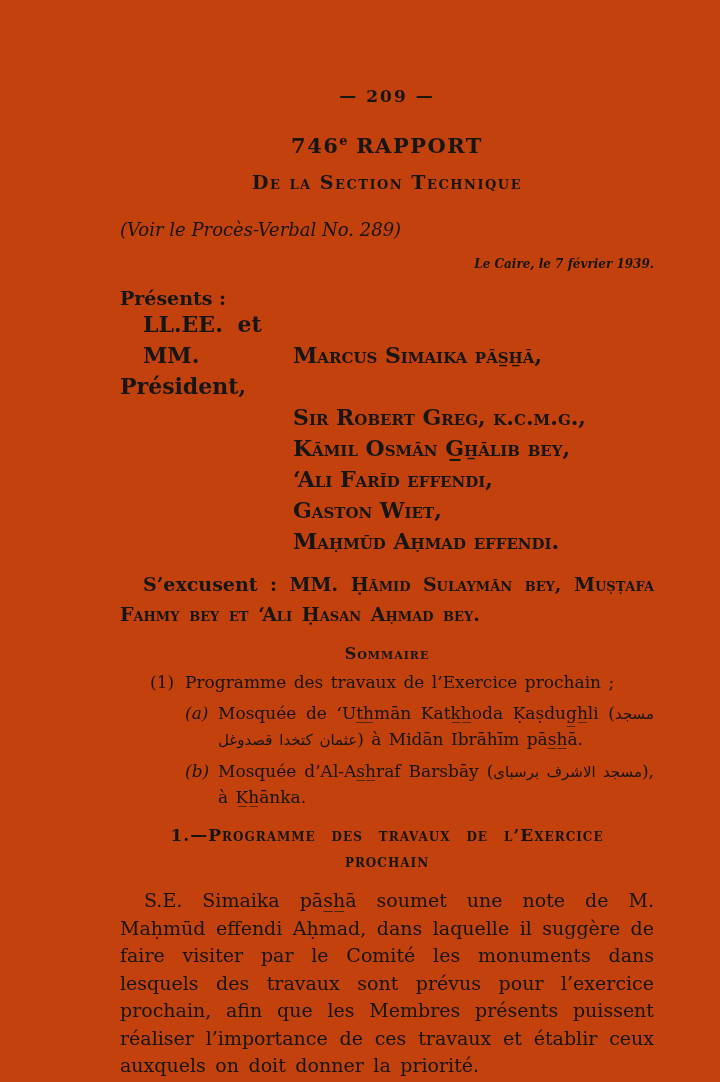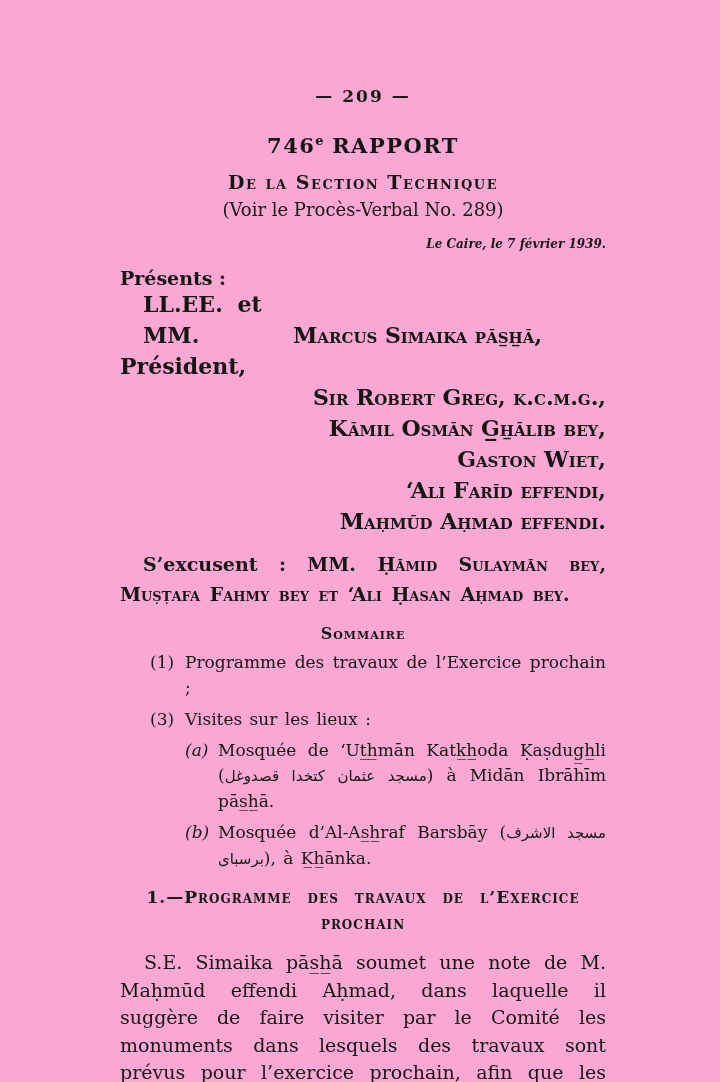--- a/index.html
+++ b/index.html
@@ -1,23 +1,23 @@
 <!DOCTYPE html>
 <html><head>
 <meta charset="utf-8">
 <style>
   * { margin:0; padding:0; box-sizing:border-box; }
   html,body { background:#e8e8e8; }
   .page {
     width:720px; height:1082px;
     margin:0 auto;
-    background:#f9a8d4;
+    background:#c2410c;
     color:#161616;
     font-family:"DejaVu Serif","Liberation Serif",serif;
-    padding:86px 114px 0 120px;
+    padding:86px 66px 0 120px;
     overflow:hidden;
   }
   .page-number {
     text-align:center;
     font-size:17px;
     font-weight:bold;
     letter-spacing:2px;
   }
   .title {
     text-align:center;
@@ -30,40 +30,41 @@
   .title .title-rest { margin-left:7px; }
   .subtitle {
     text-align:center;
     font-variant:small-caps;
     font-size:19px;
     letter-spacing:1.5px;
     font-weight:bold;
     margin-top:13px;
   }
   .reference {
-    text-align:center;
+    text-align:left;
+    font-style:italic;
     font-size:18px;
-    margin-top:6px;
+    margin-top:26px;
   }
   .dateline {
     text-align:right;
     font-style:italic;
     font-weight:bold;
     font-size:12px;
     margin-top:17px;
   }
   .presents-label { font-size:19px; font-weight:bold; margin-top:16px; }
   .member-row { font-size:22px; line-height:31px; font-weight:bold; }
   .member-row .prefix {
     display:inline-block;
     width:150px;
     margin-left:23px;
     word-spacing:7px;
   }
-  .member-row.indent { margin-left:173px;text-align:right; }
+  .member-row.indent { margin-left:173px; }
   .sc { font-variant:small-caps; }
   .excused {
     font-size:19px;
     line-height:30px;
     font-weight:bold;
     text-align:justify;
     text-indent:23px;
     word-spacing:3px;
     margin-top:12px;
   }
@@ -128,32 +129,31 @@
   <div class="reference">(Voir le Procès-Verbal No. 289)</div>
 
   <div class="dateline">Le Caire, le 7 février 1939.</div>
 
   <div class="presents-label">Présents :</div>
 
   <div>
     <div class="member-row"><span class="prefix">LL.EE. et MM.</span><span class="sc">Marcus Simaika pās̲h̲ā</span><span>, Président,</span></div>
     <div class="member-row indent"><span class="sc">Sir Robert Greg, k.c.m.g.,</span><span></span></div>
     <div class="member-row indent"><span class="sc">Kāmil Osmān G̲h̲ālib bey,</span><span></span></div>
+    <div class="member-row indent"><span class="sc">‘Ali Farīd effendi,</span><span></span></div>
     <div class="member-row indent"><span class="sc">Gaston Wiet,</span><span></span></div>
-    <div class="member-row indent"><span class="sc">‘Ali Farīd effendi,</span><span></span></div>
     <div class="member-row indent"><span class="sc">Maḥmūd Aḥmad effendi.</span><span></span></div>
   </div>
 
   <p class="excused"><span>S’excusent : MM. </span><span class="sc">Ḥāmid Sulaymān bey, Muṣṭafa Fahmy bey et ‘Ali Ḥasan Aḥmad bey.</span></p>
 
   <div class="sommaire-heading sc">Sommaire</div>
 
   <div class="sommaire">
     <div class="som-item"><span class="num">(1)</span><span>Programme des travaux de l’Exercice prochain ;</span></div>
-    <div class="som-item"><span class="num">(3)</span><span>Visites sur les lieux :</span></div>
     <div class="som-sub"><span class="num">(a)</span><span>Mosquée de ‘Ut̲h̲mān Katk̲h̲oda Ḳaṣdug̲h̲li (</span><span class="arabic" dir="rtl">مسجد عثمان كتخدا قصدوغل</span><span>) à Midān Ibrāhīm pās̲h̲ā.</span></div>
     <div class="som-sub"><span class="num">(b)</span><span>Mosquée d’Al-As̲h̲raf Barsbāy (</span><span class="arabic" dir="rtl">مسجد الاشرف برسباى</span><span>), à K̲h̲ānka.</span></div>
   </div>
 
   <h2 class="section-heading">1.—Programme des travaux de l’Exercice prochain</h2>
 
   <p class="body-para first">S.E. Simaika pās̲h̲ā soumet une note de M. Maḥmūd effendi Aḥmad, dans laquelle il suggère de faire visiter par le Comité les monuments dans lesquels des travaux sont prévus pour l’exercice prochain, afin que les Membres présents puissent réaliser l’importance de ces travaux et établir ceux auxquels on doit donner la priorité.</p>
 
 </div>
 

